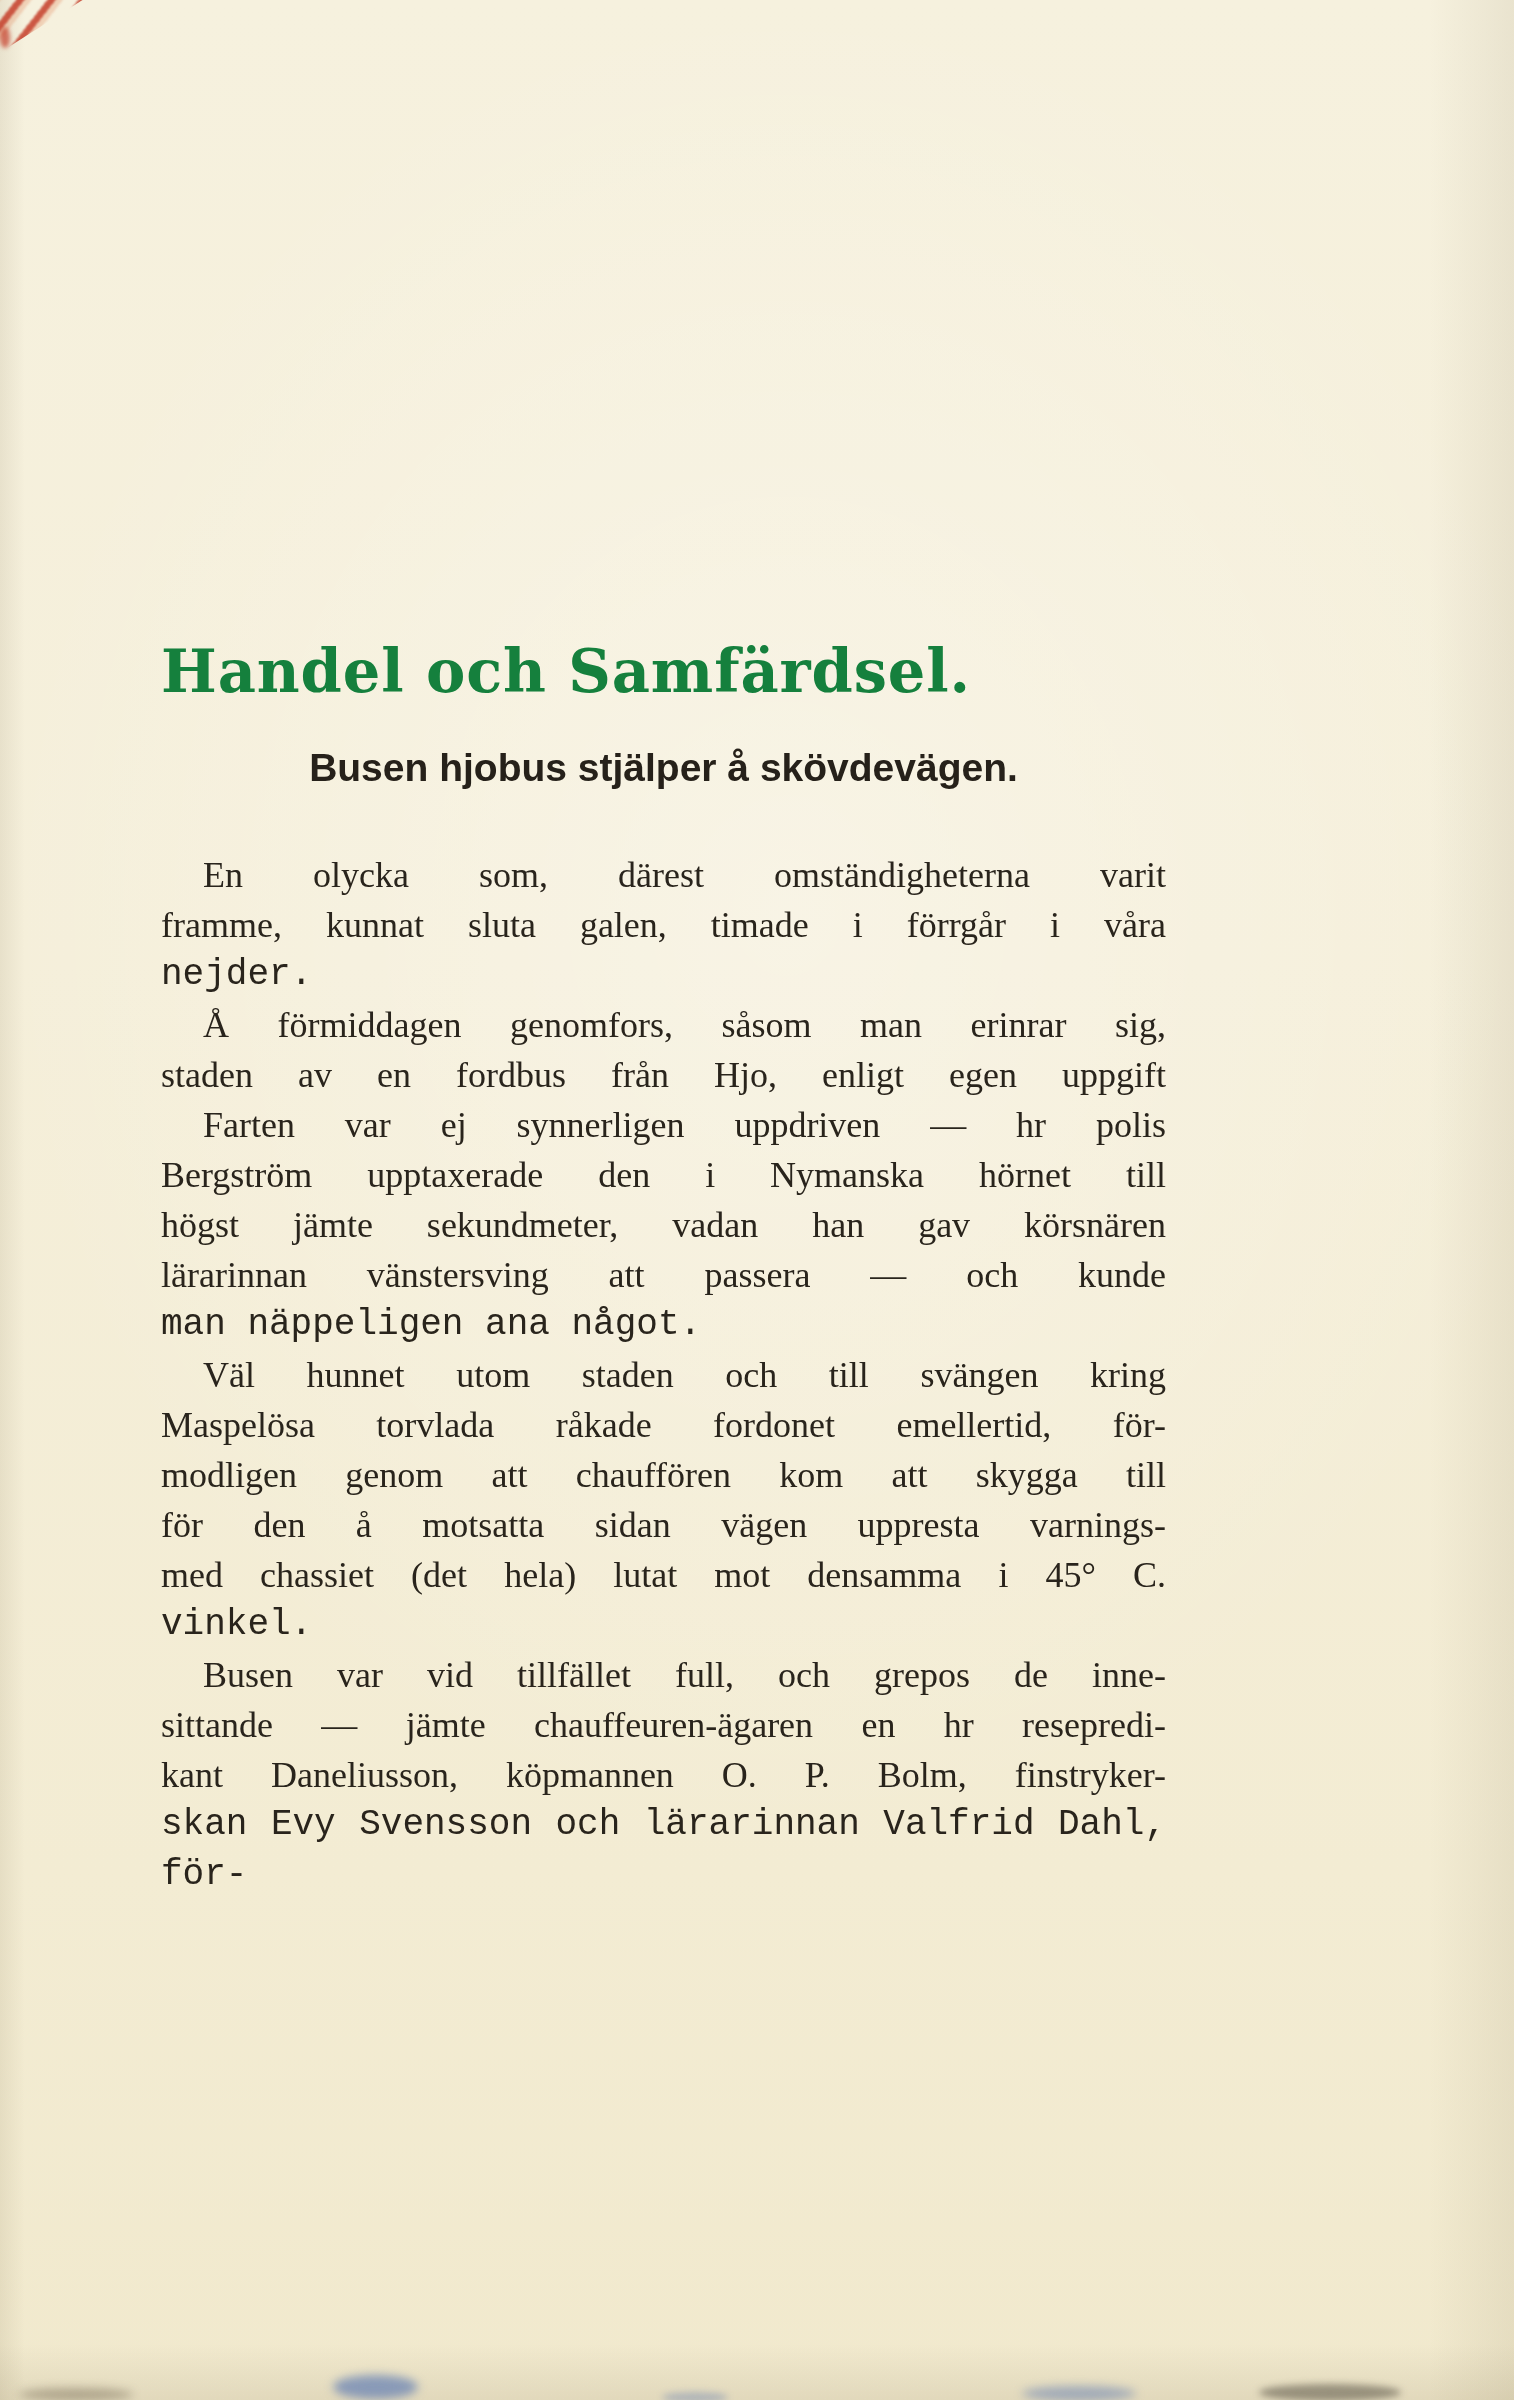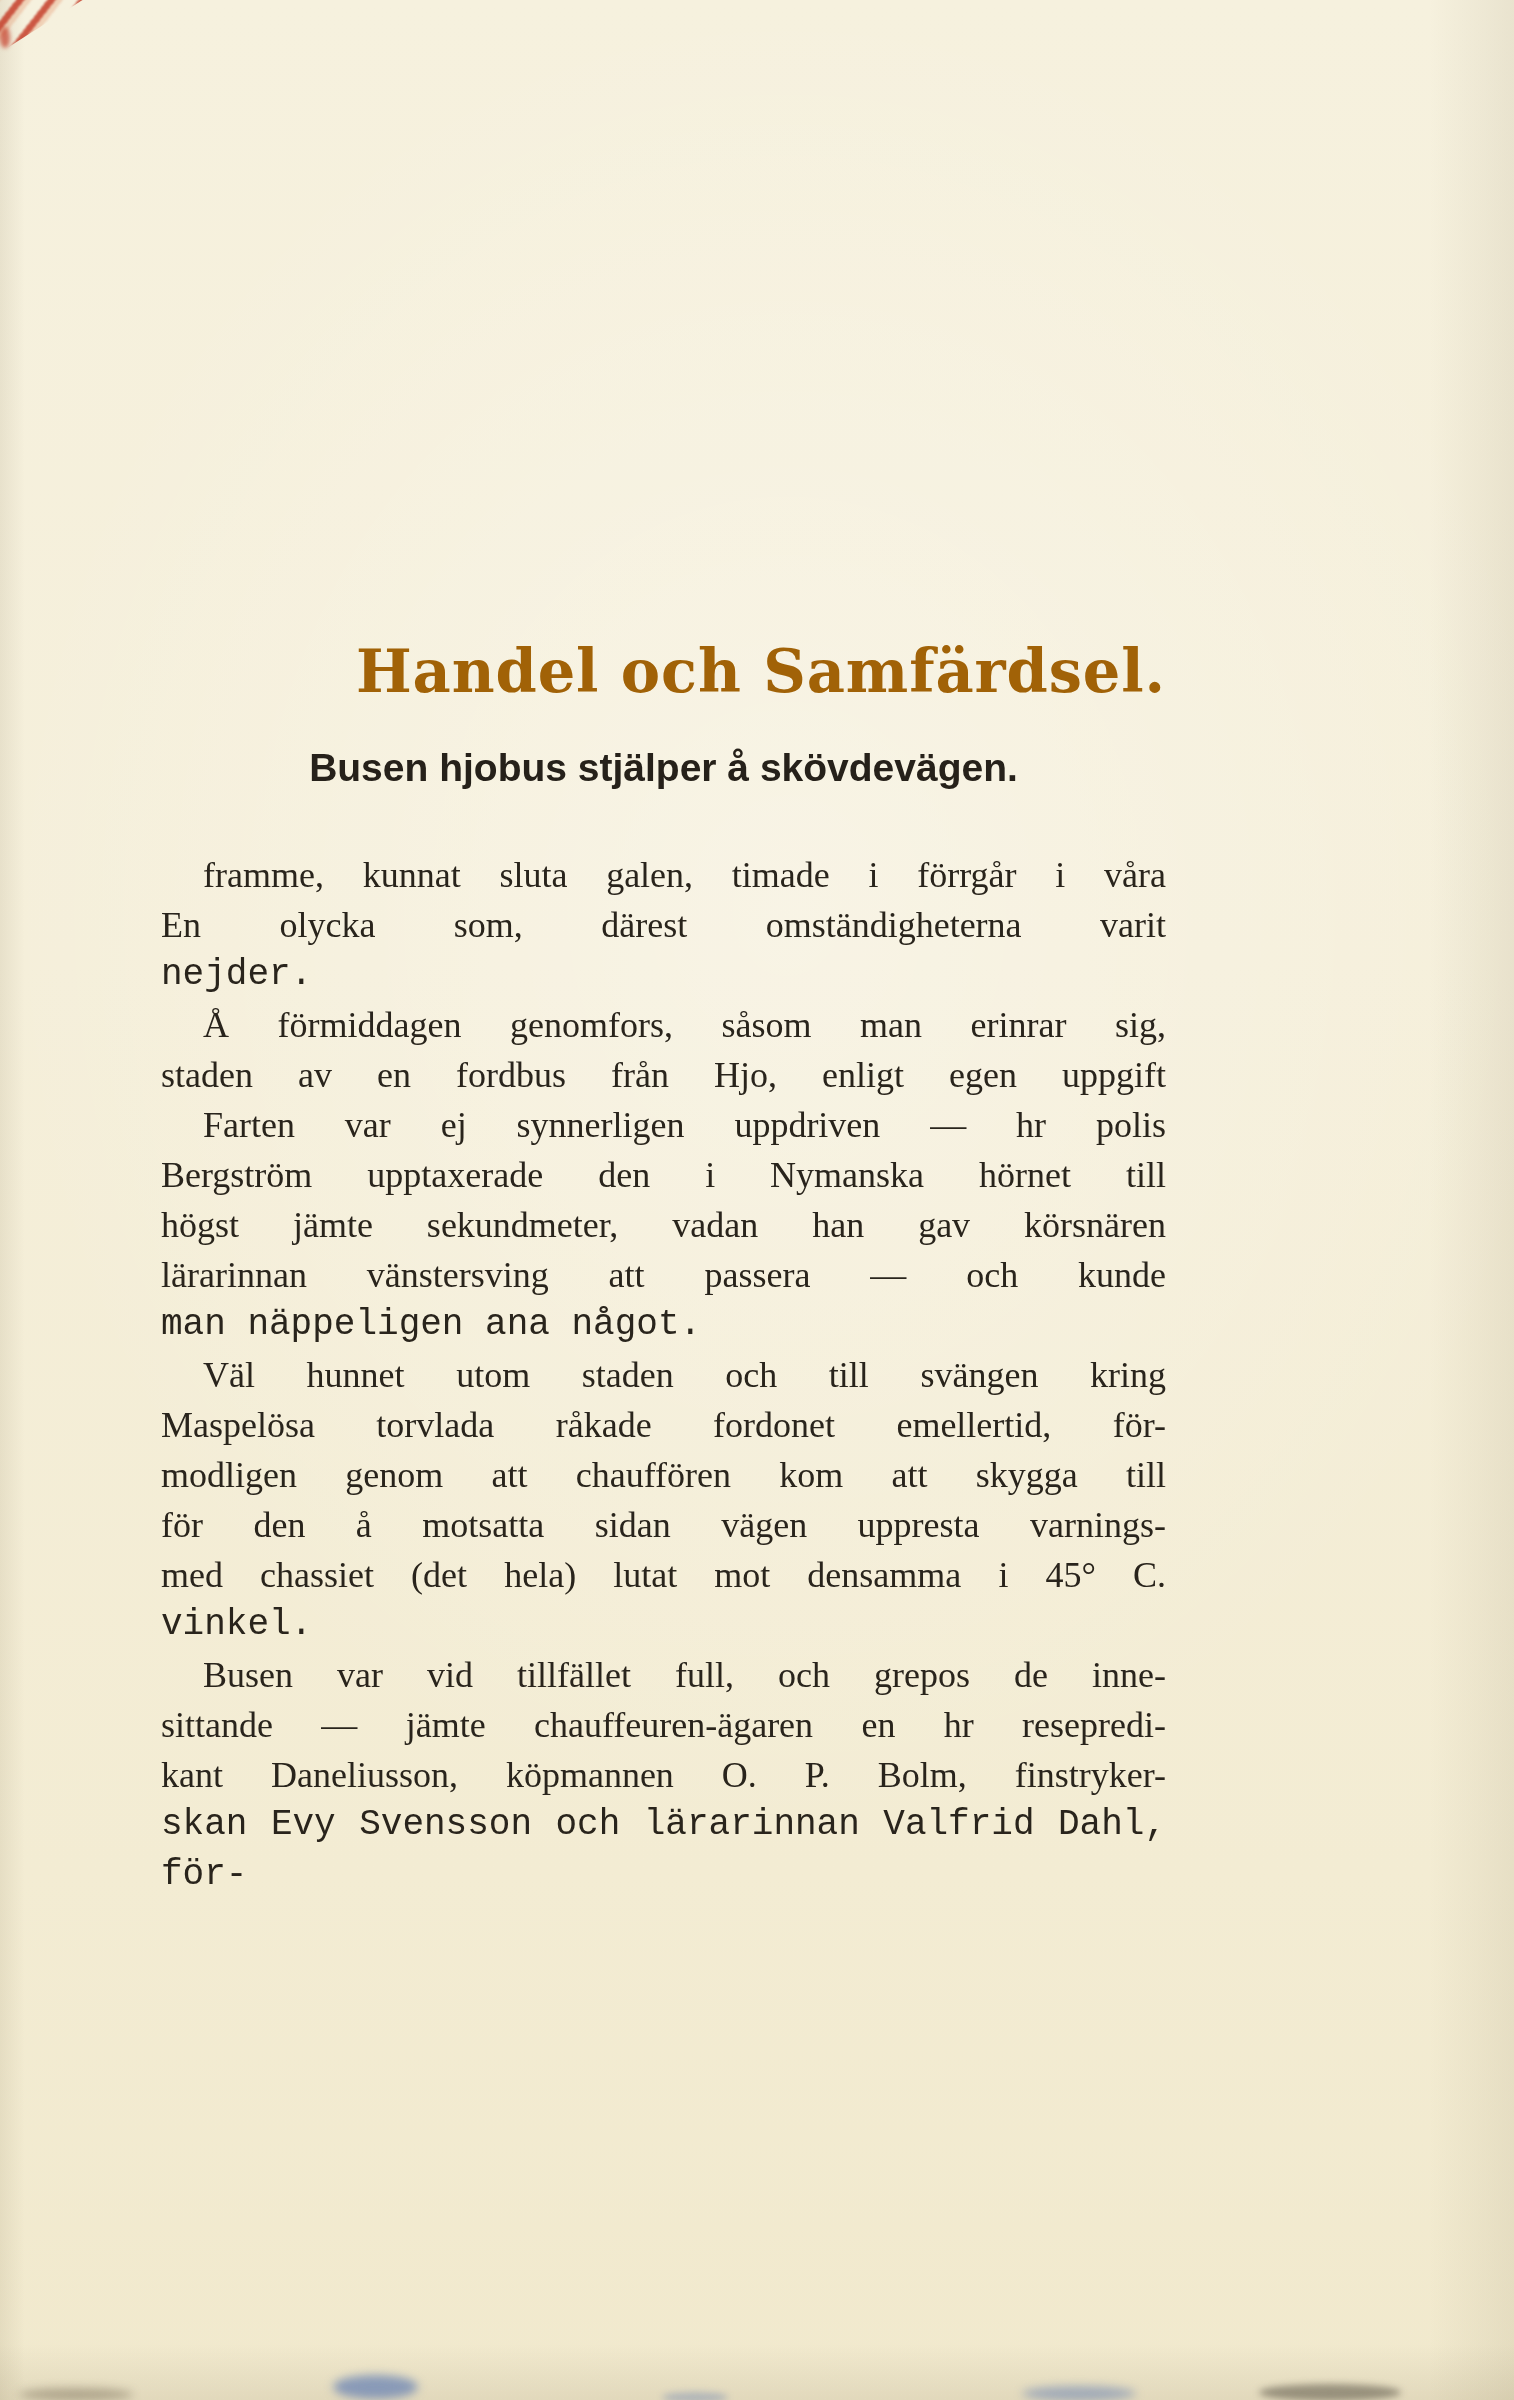--- a/index.html
+++ b/index.html
@@ -63,26 +63,26 @@
     background: rgba(62,100,176,0.30); filter: blur(3.8px); }
   .smudge-dark-1 { left: 1259px; bottom: 0px; width: 142px; height: 17px;
     background: rgba(60,55,45,0.45); filter: blur(3.8px); }
   .smudge-dark-2 { left: 19px; bottom: 0px; width: 114px; height: 13.2px;
     background: rgba(80,70,50,0.35); filter: blur(4.7px); }
 
   
   .heading {
     position: absolute;
     left: 161px; top: 640px; width: 1005px;
-    text-align: right;
+    text-align: left;
     font-family: "DejaVu Serif", serif;
     font-weight: bold;
     font-size: 59px;
     line-height: 1.1;
-    color: #a16207;
+    color: #15803d;
     letter-spacing: 0.9px;
   }
   .subheading {
     position: absolute;
     left: 161px; top: 746px; width: 1005px;
     text-align: center;
     font-family: "Liberation Sans", "DejaVu Sans", sans-serif;
     font-weight: bold;
     font-size: 39px;
     color: #26211a;
@@ -122,22 +122,22 @@
 <div class="smudge smudge-blue-3"></div>
 <div class="smudge smudge-blue-2"></div>
 <div class="smudge smudge-dark-1"></div>
 
 <div class="heading">Handel och Samfärdsel.</div>
 
 <div class="subheading">Busen hjobus stjälper å skövdevägen.</div>
 
 <div class="body-text">
     <div class="para">
+      <div class="line">En olycka som, därest omständigheterna varit</div>
       <div class="line">framme, kunnat sluta galen, timade i förrgår i våra</div>
-      <div class="line">En olycka som, därest omständigheterna varit</div>
       <div class="line last">nejder.</div>
     </div>
     <div class="para">
       <div class="line">Å förmiddagen genomfors, såsom man erinrar sig,</div>
       <div class="line">staden av en fordbus från Hjo, enligt egen uppgift</div>
     </div>
     <div class="para">
       <div class="line">Farten var ej synnerligen uppdriven — hr polis</div>
       <div class="line">Bergström upptaxerade den i Nymanska hörnet till</div>
       <div class="line">högst jämte sekundmeter, vadan han gav körsnären</div>

